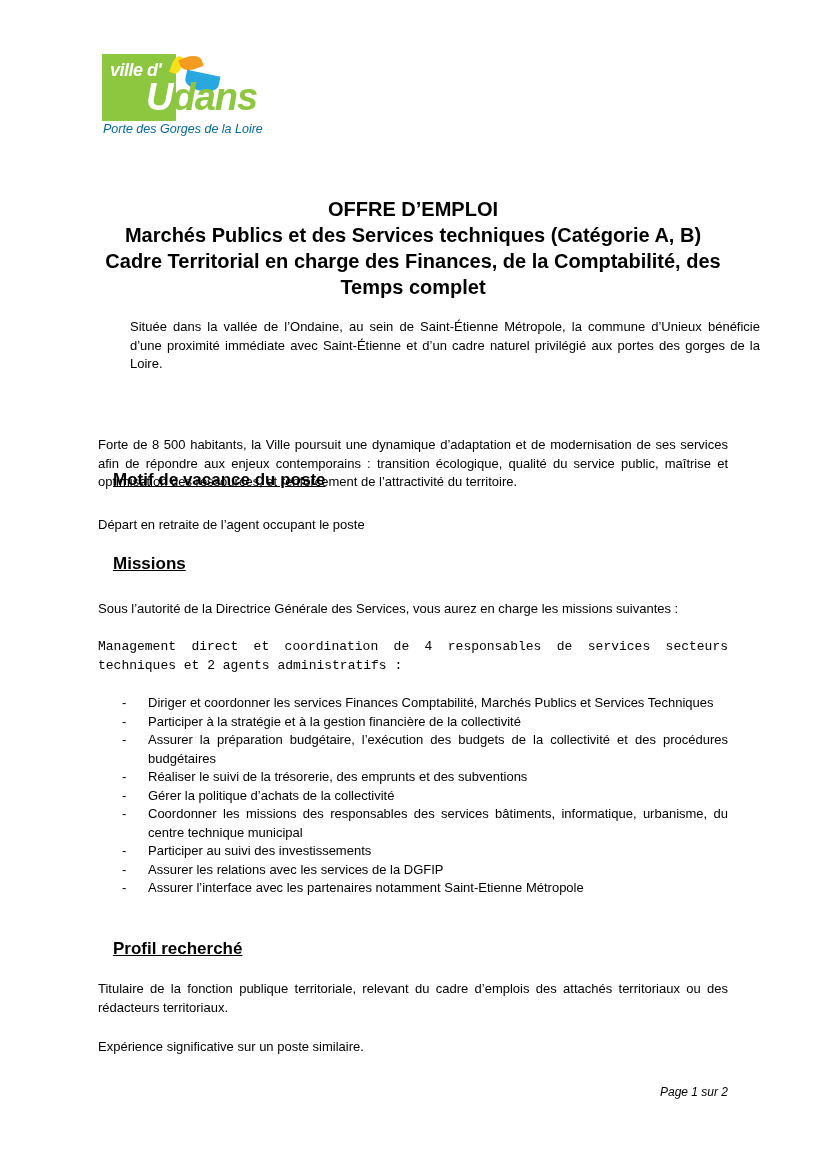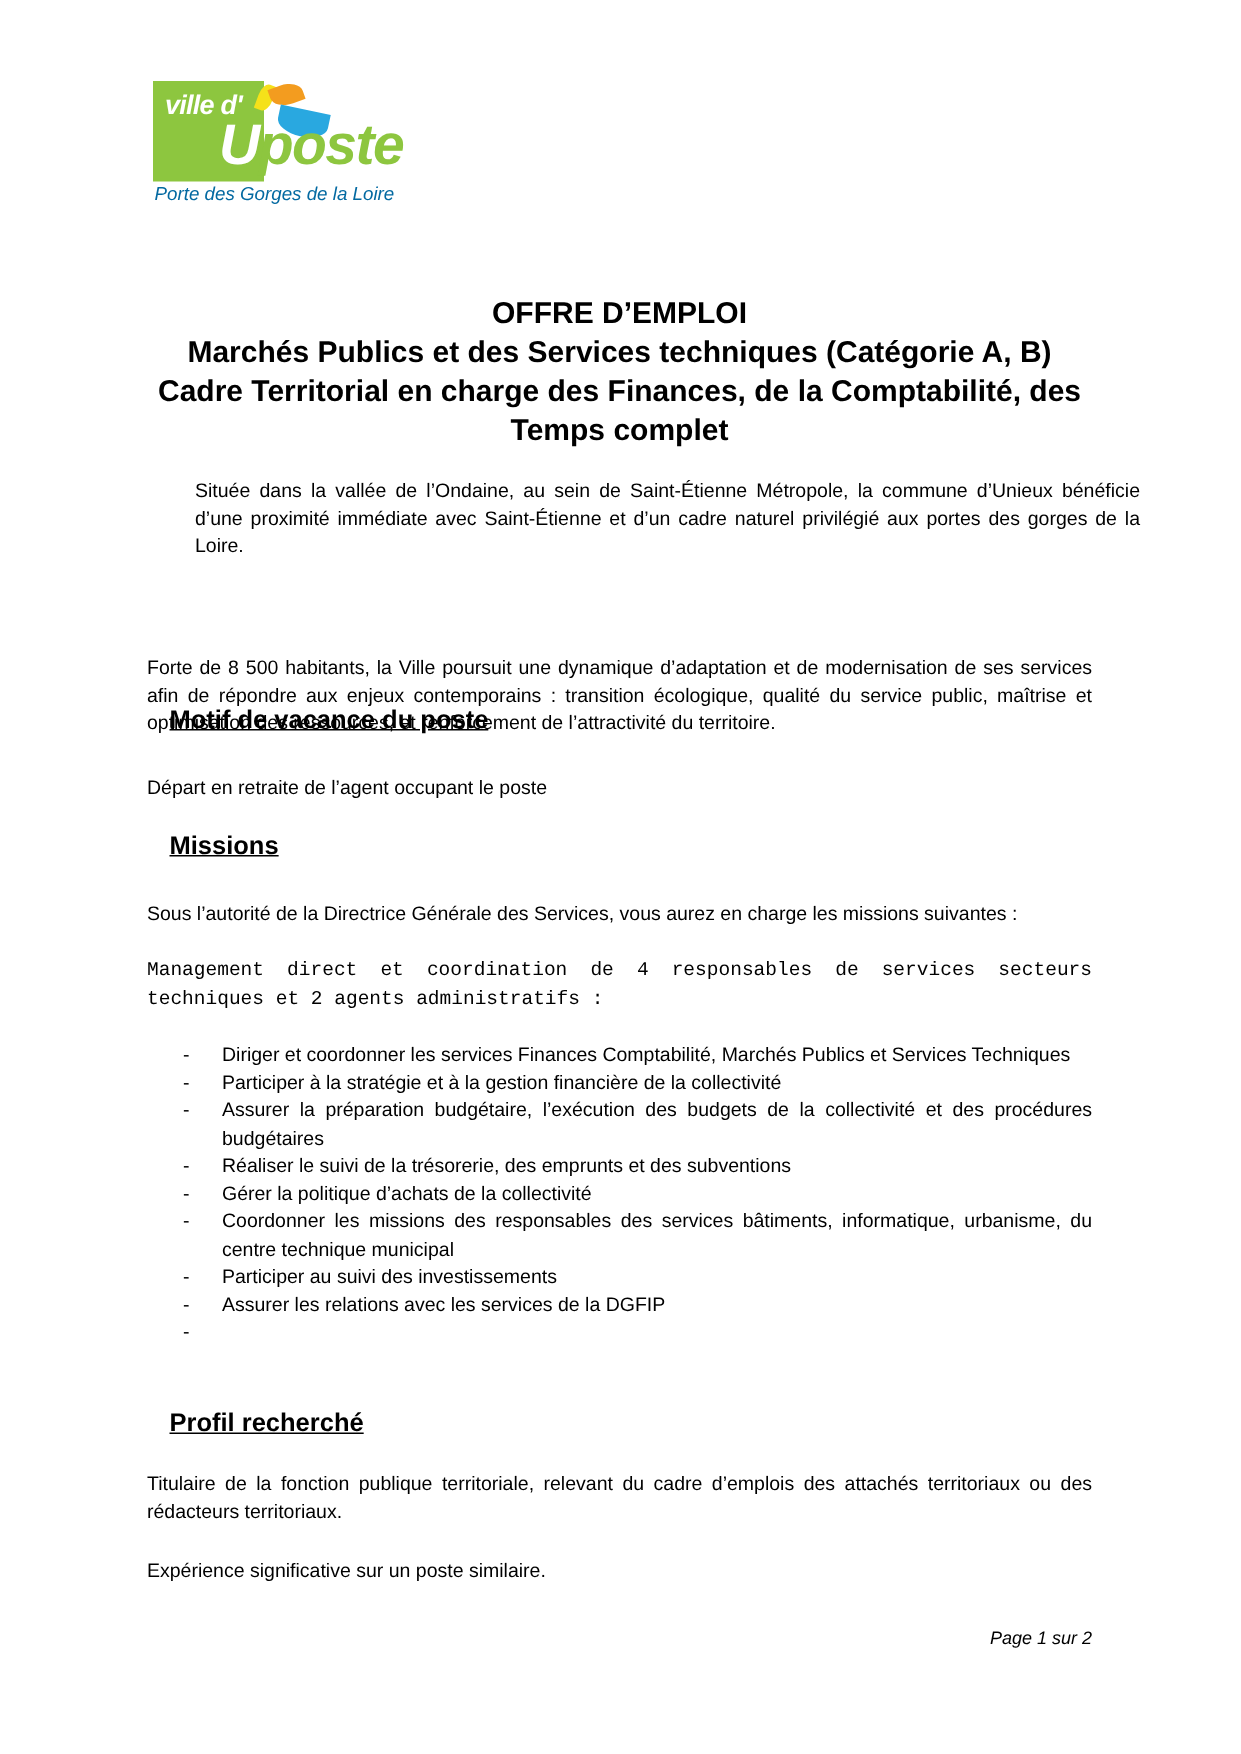--- a/index.html
+++ b/index.html
@@ -31,21 +31,21 @@
 </style>
 </head>
 <body>
 
 <div class="logo">
   <div class="logo-green"></div>
   <div class="petal p-yellow"></div>
   <div class="petal p-orange"></div>
   <div class="petal p-blue"></div>
   <div class="logo-ville">ville d'</div>
-  <div class="logo-unieux"><span class="u">U</span><span>poste</span></div>
+  <div class="logo-unieux"><span class="u">U</span><span>dans</span></div>
   <div class="logo-tag">Porte des Gorges de la Loire</div>
 </div>
 
 <div class="title">
   <div>OFFRE D’EMPLOI</div>
   <div>Marchés Publics et des Services techniques (Catégorie A, B)</div>
   <div>Cadre Territorial en charge des Finances, de la Comptabilité, des</div>
   <div>Temps complet</div>
 </div>
 
@@ -61,20 +61,20 @@
 
 <ul class="missions">
   <li><span class="dash">-</span><span>Diriger et coordonner les services Finances Comptabilité, Marchés Publics et Services Techniques</span></li>
   <li><span class="dash">-</span><span>Participer à la stratégie et à la gestion financière de la collectivité</span></li>
   <li><span class="dash">-</span><span>Assurer la préparation budgétaire, l’exécution des budgets de la collectivité et des procédures budgétaires</span></li>
   <li><span class="dash">-</span><span>Réaliser le suivi de la trésorerie, des emprunts et des subventions</span></li>
   <li><span class="dash">-</span><span>Gérer la politique d’achats de la collectivité</span></li>
   <li><span class="dash">-</span><span>Coordonner les missions des responsables des services bâtiments, informatique, urbanisme, du centre technique municipal</span></li>
   <li><span class="dash">-</span><span>Participer au suivi des investissements</span></li>
   <li><span class="dash">-</span><span>Assurer les relations avec les services de la DGFIP</span></li>
-  <li><span class="dash">-</span></li>
+  <li><span class="dash">-</span><span>Assurer l’interface avec les partenaires notamment Saint-Etienne Métropole</span></li>
 </ul>
 
 <div class="h" style="top:939px;">Profil recherché</div>
 <div class="p" style="top:980px;">Titulaire de la fonction publique territoriale, relevant du cadre d’emplois des attachés territoriaux ou des rédacteurs territoriaux.</div>
 <div class="p" style="top:1038px;">Expérience significative sur un poste similaire.</div>
 
 <div class="footer">Page 1 sur 2</div>
 
 </body></html>

